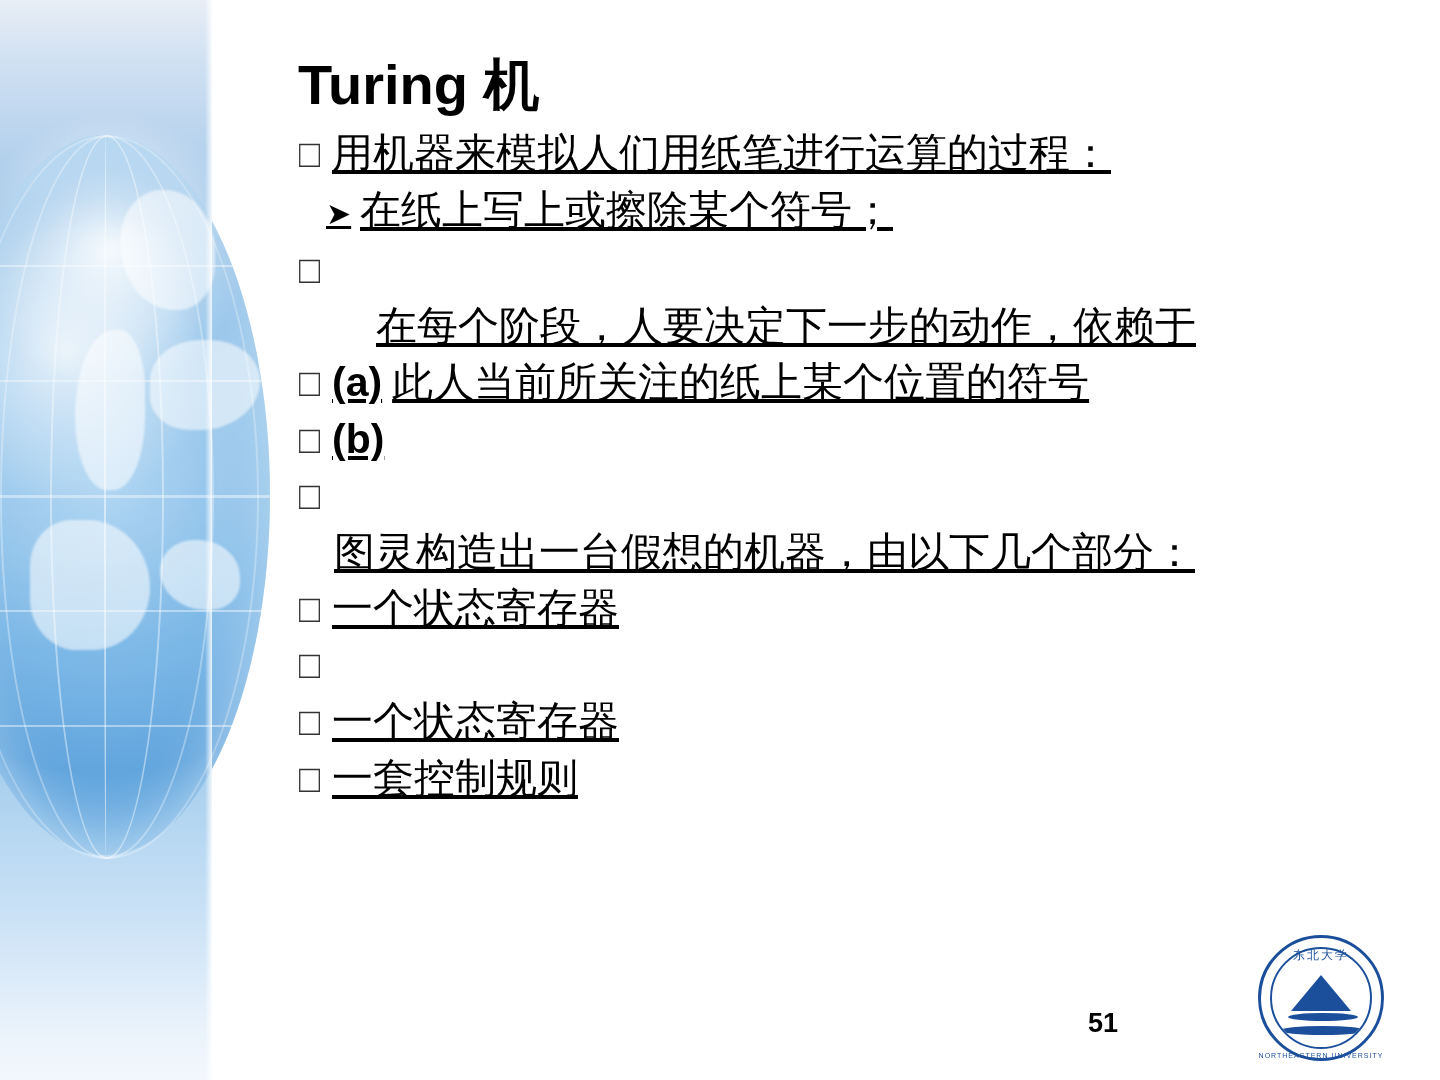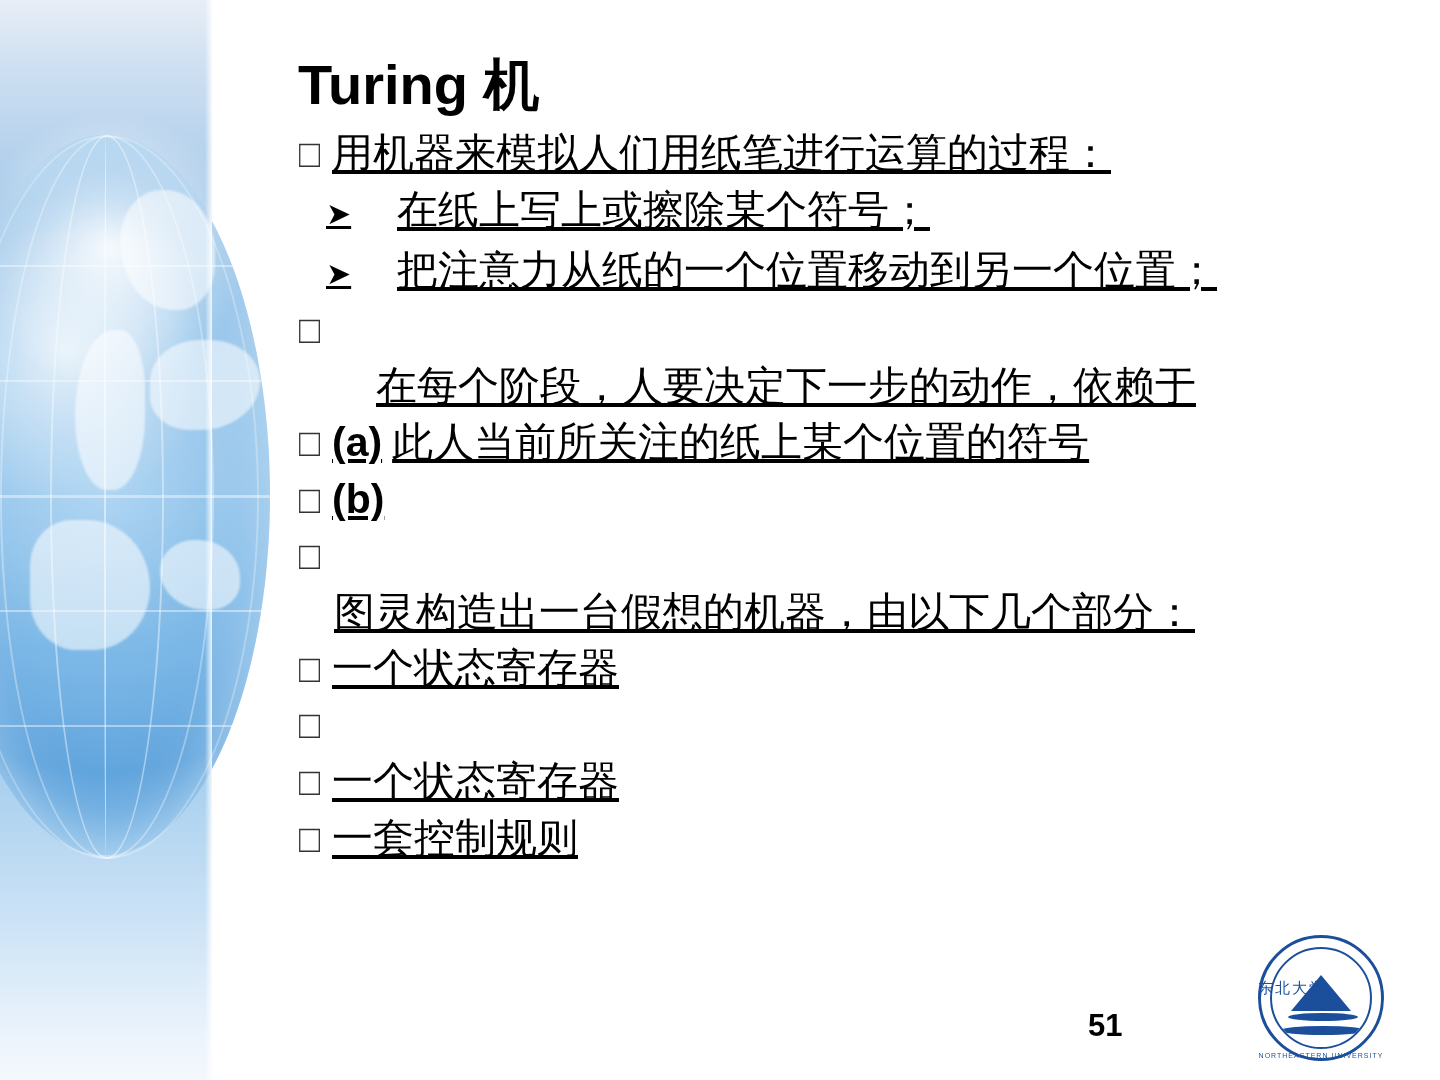--- a/index.html
+++ b/index.html
@@ -150,32 +150,32 @@
     content: "\25A1";
     display: inline-block;
     transform: scale(0.92, 1.02);
     color: #333;
   }
   .arrow::before {
     content: "\27A4";
     font-size: 30px;
     color: #000;
   }
-  .indent-1 { margin-left: 28px; gap: 37px; }
+  .indent-1 { margin-left: 28px; }
   .text { display: inline-block; }
   .label-bold { font-weight: bold; margin-right: 10px; }
   .para-indent { padding-left: 78px; }
   .para-indent-2 { padding-left: 36px; }
 
   
   .page-number {
     position: absolute;
     left: 1088px;
     top: 1008px;
-    font-size: 31px;
+    font-size: 27px;
     font-weight: bold;
     color: #000;
   }
   .logo {
     position: absolute;
     left: 1258px;
     top: 935px;
     width: 130px;
     height: 130px;
   }
@@ -215,25 +215,24 @@
     width: 86px;
     height: 9px;
     border-radius: 50%;
     background: #1b4f9c;
   }
   .logo-wave.w2 { bottom: 26px; width: 70px; left: 16px; height: 8px; }
   .logo-text-top {
     position: absolute;
     left: 0; top: 12px;
     width: 126px;
-    text-align: left;
-    font-size: 15px;
+    text-align: center;
+    font-size: 12px;
     color: #1b4f9c;
     letter-spacing: 2px;
-    margin-top: 32px;
   }
   .logo-text-bottom {
     position: absolute;
     left: 0; bottom: 6px;
     width: 126px;
     text-align: center;
     font-size: 7px;
     color: #1b4f9c;
     letter-spacing: 1px;
   }
@@ -273,24 +272,20 @@
       <div class="line">
         <span class="bullet bullet-box"></span>
         <span class="text">用机器来模拟人们用纸笔进行运算的过程：</span>
       </div>
 
       <div class="line indent-1">
         <span class="bullet arrow"></span>
         <span class="text">在纸上写上或擦除某个符号；</span>
       </div>
 
-      <div class="line indent-1">
-        <span class="bullet arrow"></span>
-        <span class="text">把注意力从纸的一个位置移动到另一个位置；</span>
-      </div>
 
       <div class="line">
         <span class="bullet bullet-box"></span>
         <span class="text"></span>
       </div>
 
       <div class="line para-indent">
         <span class="text">在每个阶段，人要决定下一步的动作，依赖于</span>
       </div>
 

